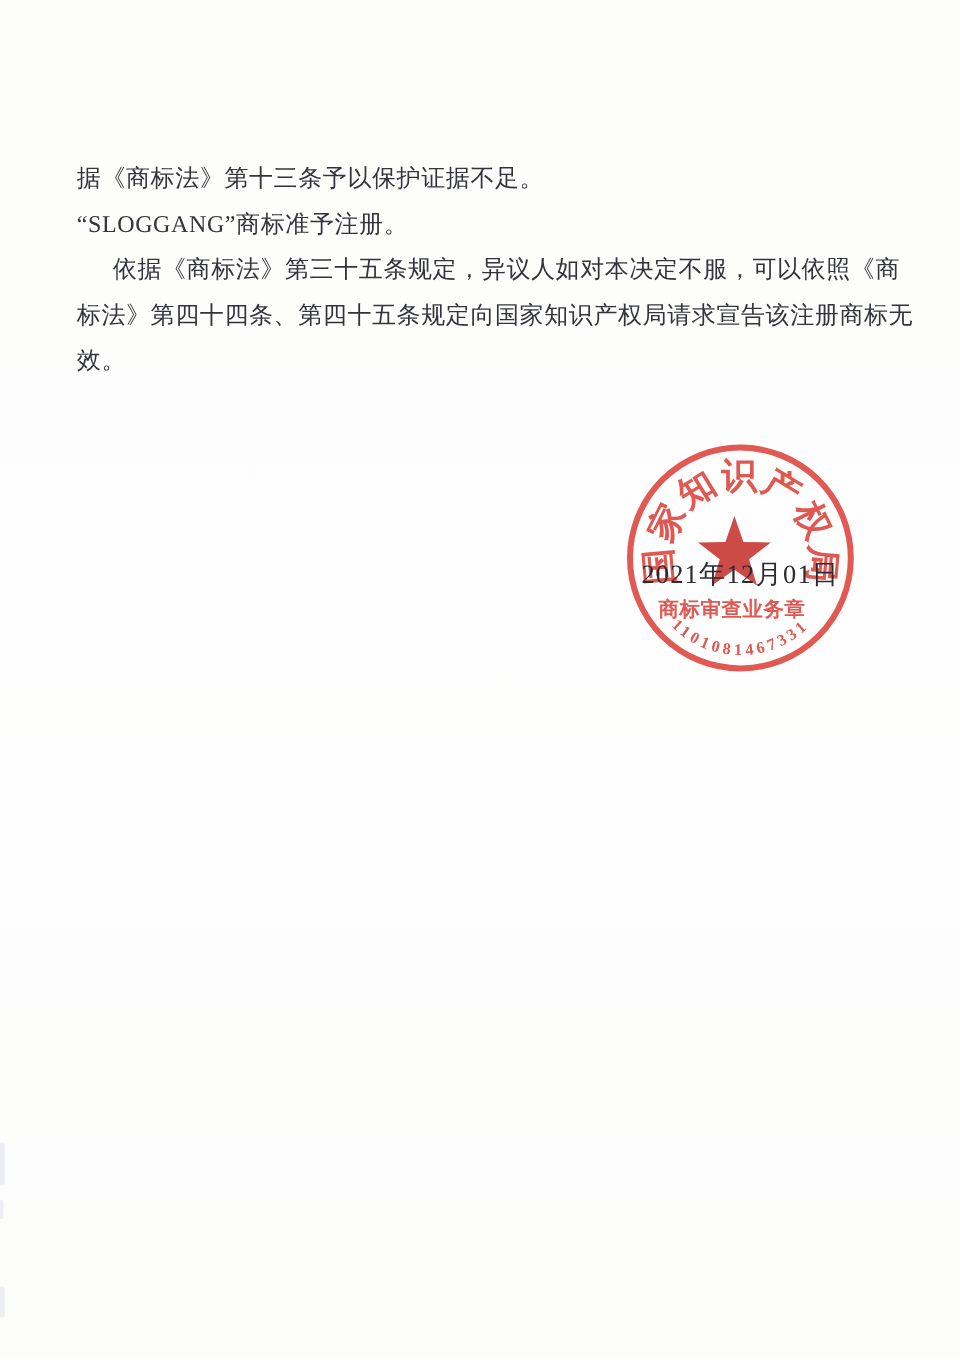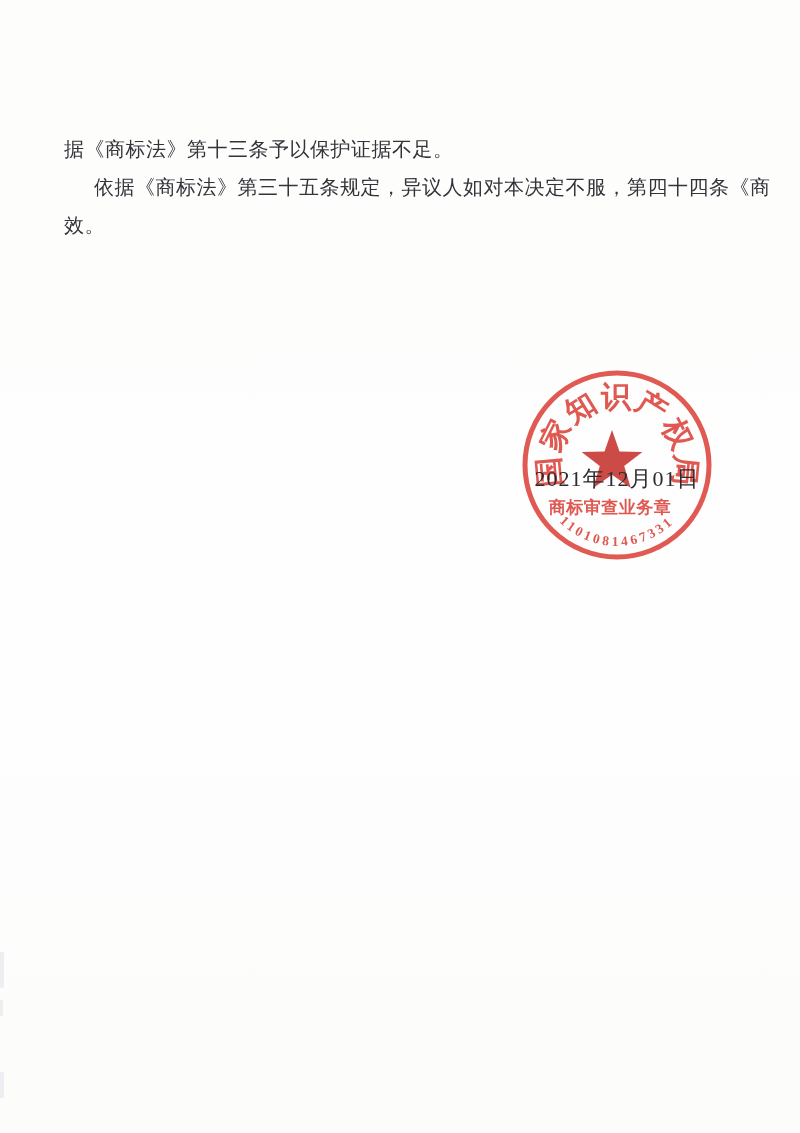--- a/index.html
+++ b/index.html
@@ -83,21 +83,23 @@
   .edge-mark.m2 { top: 1000px; width: 3px; height: 16px; }
   .edge-mark.m3 { top: 1072px; width: 4px; height: 26px; }
 </style>
 </head>
 <body>
 
 <div class="page">
 
   <div class="text-block">
     <div class="line">据《商标法》第十三条予以保护证据不足。</div>
-    <div class="line indent">依据《商标法》第三十五条规定，异议人如对本决定不服，第四十四条《商</div>
+    <div class="line">“SLOGGANG”商标准予注册。</div>
+    <div class="line indent">依据《商标法》第三十五条规定，异议人如对本决定不服，可以依照《商</div>
+    <div class="line">标法》第四十四条、第四十五条规定向国家知识产权局请求宣告该注册商标无</div>
     <div class="line">效。</div>
   </div>
 
   <div class="seal-wrap">
     <svg viewBox="0 0 230 205" xmlns="http://www.w3.org/2000/svg">
       <defs>
         <path id="sealTopArc" d="M 57.5 121.8 A 58 58 0 1 1 166.5 121.8" fill="none"></path>
         <path id="sealBottomArc" d="M 44.1 146.1 A 81 81 0 0 0 179.9 146.1" fill="none"></path>
       </defs>
 

